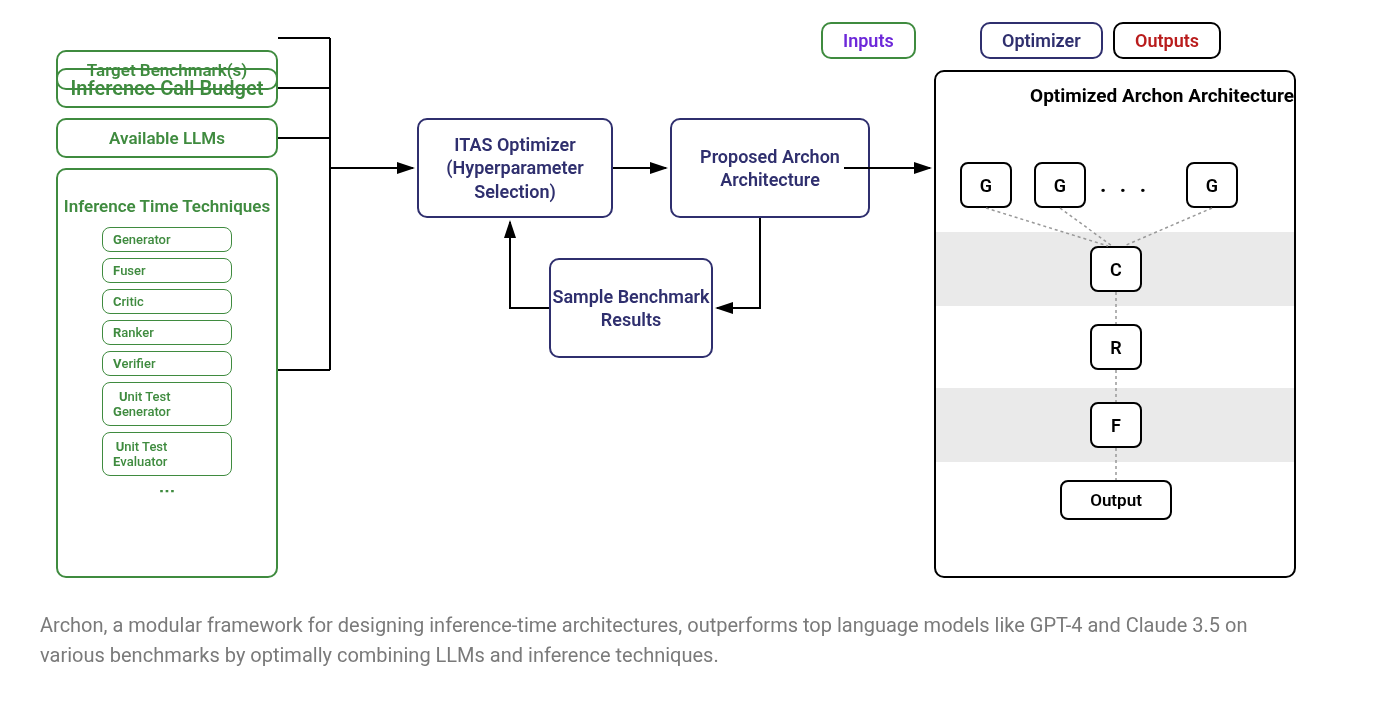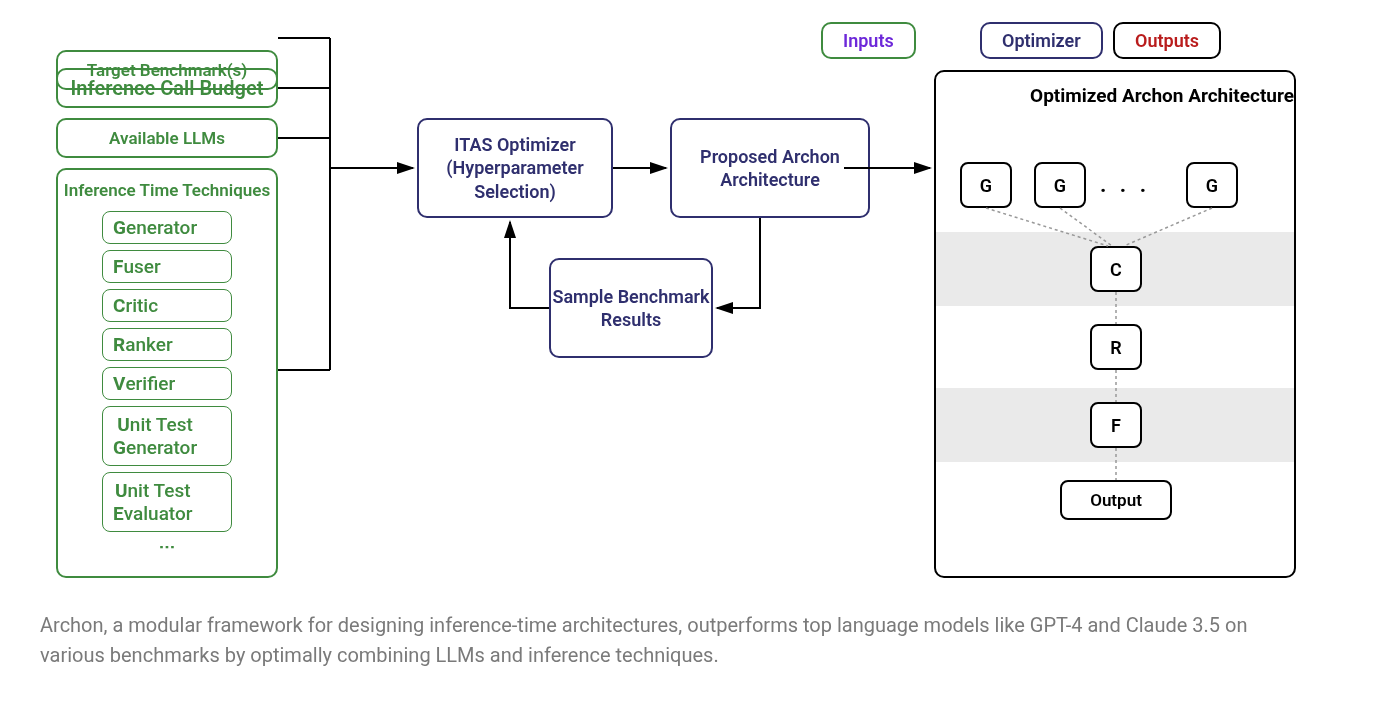--- a/index.html
+++ b/index.html
@@ -30,26 +30,26 @@
     color: #2f2f6e;
   }
   .black-box {
     border: 2px solid #000;
     color: #000;
   }
   .pill {
     border: 1.5px solid #3f8b3f;
     color: #3f8b3f;
     border-radius: 8px;
-    font-size: 19px;
+    font-size: 13px;
     font-weight: 500;
     padding: 4px 10px;
     margin: 3px auto;
     width: 130px;
-    text-align: center;
+    text-align: right;
     display: flex;
     align-items: center;
   }
   .pill b { font-weight: 700; }
   .legend-box {
     position: absolute;
     border-radius: 10px;
     padding: 6px 20px;
     font-weight: 600;
     font-size: 18px;
@@ -86,21 +86,21 @@
 <body>
 
 <div class="legend-box" style="border:2px solid #3f8b3f; color:#6d28d9; left:821px; top:22px;">Inputs</div>
 <div class="legend-box" style="border:2px solid #2f2f6e; color:#2f2f6e; left:957px; top:22px;margin-left:23px;">Optimizer</div>
 <div class="legend-box" style="border:2px solid #000; color:#b91c1c; left:1113px; top:22px;">Outputs</div>
 
 <div class="box green-box" style="left:56px; top:18px; width:222px; height:40px; font-size:17px;margin-top:32px;">Target Benchmark(s)</div>
 <div class="box green-box" style="left:56px; top:68px; width:222px; height:40px; font-size:20px;">Inference Call Budget</div>
 <div class="box green-box" style="left:56px; top:118px; width:222px; height:40px; font-size:17px;">Available LLMs</div>
 
-<div class="box green-box" style="left:56px; top:168px; width:222px; height:410px; flex-direction:column; justify-content:flex-start; padding-top:10px;">
+<div class="box green-box" style="left:56px; top:168px; width:222px; height:410px; flex-direction:column; justify-content:flex-start; padding-top:26px;">
   <div style="font-size:17px; color:#3f8b3f; font-weight:600; margin-bottom:8px; line-height:1.2;">Inference Time Techniques</div>
   <div class="pill">
       <span><b>G</b><span>enerator</span></span>
     </div>
   <div class="pill">
       <span><b>F</b><span>user</span></span>
     </div>
   <div class="pill">
       <span><b>C</b><span>ritic</span></span>
     </div>

